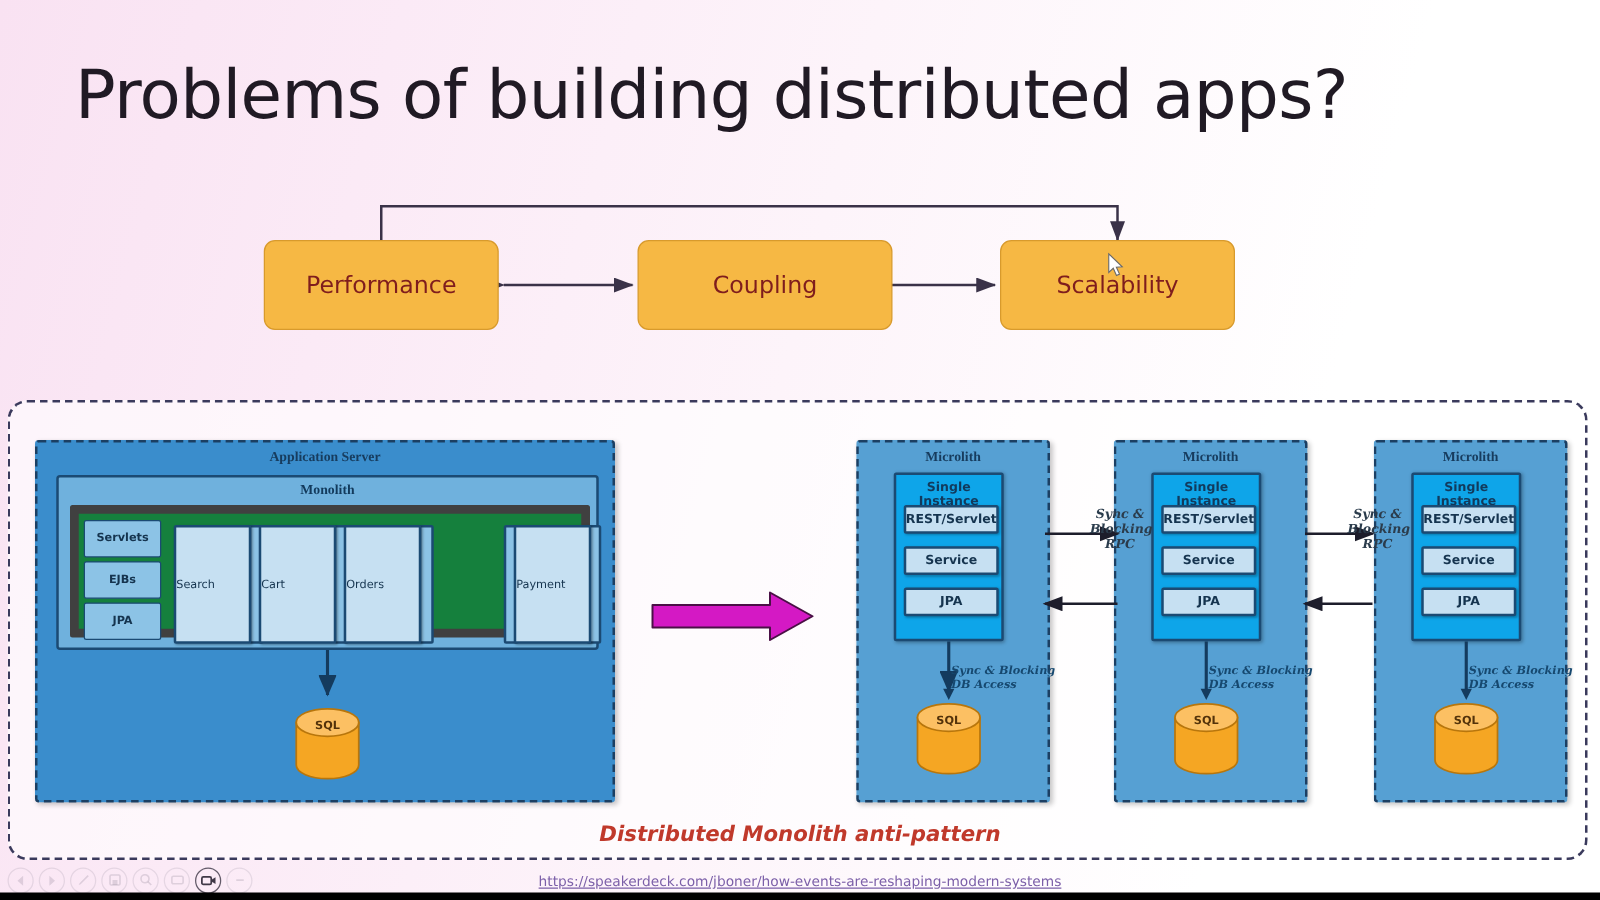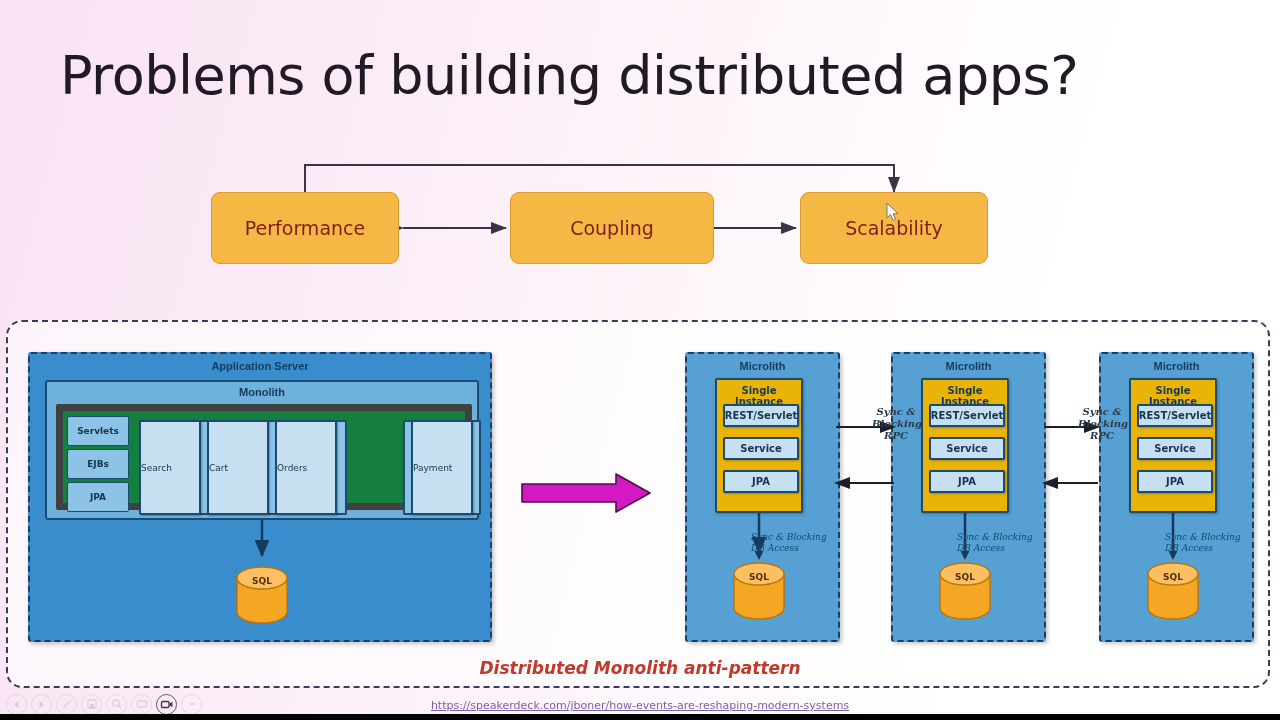--- a/index.html
+++ b/index.html
@@ -67,21 +67,21 @@
     background: #3a8dcc;
     border: 2px dashed #1b3f63;
     border-radius: 3px;
     box-shadow: 2px 2px 4px rgba(0,0,0,0.22);
   }
   .grp-title {
     text-align: center;
     font-size: 11px;
     font-weight: bold;
     color: #173c5e;
-    font-family: Liberation Sans, sans-serif;
+    font-family: Liberation Serif, serif;
     padding-top: 6px;
   }
   #monolith-inner {
     position: absolute;
     left: 15px; top: 26px;
     width: 434px; height: 140px;
     background: #6fb1dd;
     border: 2px solid #1b4a73;
     border-radius: 3px;
   }
@@ -148,21 +148,21 @@
     border-radius: 3px;
     box-shadow: 2px 2px 4px rgba(0,0,0,0.22);
   }
   #microlith-1 { left: 677px; }
   #microlith-2 { left: 883px; }
   #microlith-3 { left: 1091px; }
   .instance-box {
     position: absolute;
     left: 28px; top: 24px;
     width: 88px; height: 135px;
-    background: #eab308;
+    background: #0ea5e9;
     border: 2px solid #1b4a73;
     border-radius: 2px;
     box-shadow: 1px 1px 3px rgba(0,0,0,0.28);
   }
   .instance-title {
     text-align: center;
     font-size: 10px; font-weight: bold;
     color: #123a5c;
     font-family: "DejaVu Sans", sans-serif;
     padding-top: 5px;
@@ -174,25 +174,25 @@
     background: #c6e0f2;
     border: 2px solid #1b4a73;
     border-radius: 2px;
     display: flex; align-items: center; justify-content: center;
     font-size: 10px; font-weight: bold; color: #15344f;
     font-family: "DejaVu Sans", sans-serif;
     box-shadow: 1px 1px 2px rgba(0,0,0,0.25);
   }
   .db-access-label {
     position: absolute;
-    left: 64px; top: 178px;
+    left: 74px; top: 178px;
     width: 84px;
     font-size: 9px;
     font-style: italic;
-    font-weight: normal;
+    font-weight: bold;
     color: #16486f;
     line-height: 11px;
     font-family: "DejaVu Serif", serif;
   }
   .rpc-label {
     position: absolute;
     top: 84px;
     width: 48px;
     text-align: center;
     font-size: 10px;

